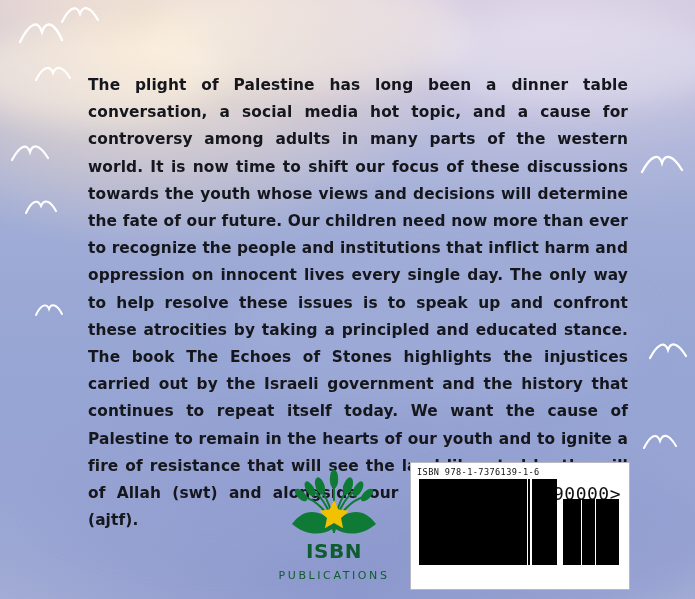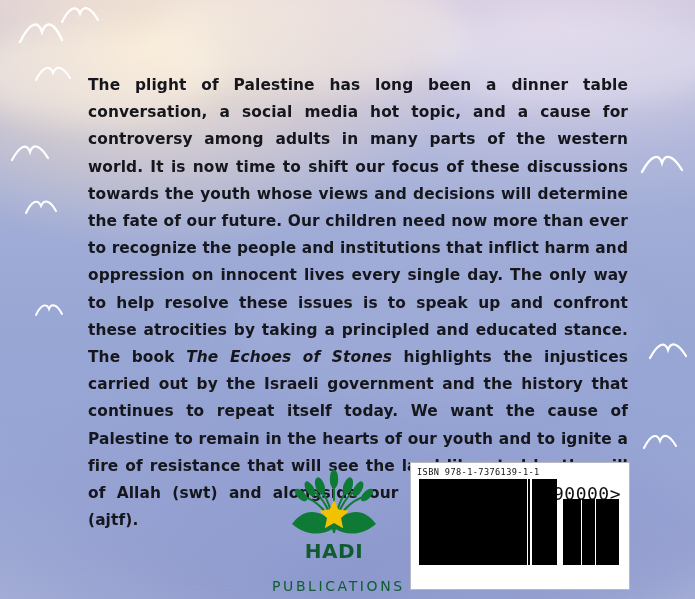--- a/index.html
+++ b/index.html
@@ -62,21 +62,20 @@
     color: #15171c;
     font-family: "DejaVu Sans", sans-serif;
     font-weight: bold;
     font-size: 15.4px;
     line-height: 27.2px;
     letter-spacing: 0.1px;
     text-align: justify;
     text-justify: inter-word;
   }
   .cover-text .italic {
-    font-style: italic;
   }
 
   .logo-block {
     position: absolute;
     left: 272px;
     top: 466px;
     width: 124px;
     text-align: center;
   }
   .logo-mark {
@@ -89,24 +88,24 @@
     font-family: "DejaVu Sans", sans-serif;
     font-weight: bold;
     font-size: 20px;
     color: #0e5c2f;
     letter-spacing: 0.5px;
     line-height: 22px;
     margin-top: 2px;
   }
   .logo-sub {
     font-family: "DejaVu Sans", sans-serif;
-    font-size: 14px;
+    font-size: 11px;
     color: #0e5c2f;
     letter-spacing: 2.6px;
-    margin-top: 16px;
+    margin-top: 7px;
   }
 
   .barcode-panel {
     position: absolute;
     left: 410px;
     top: 462px;
     width: 220px;
     height: 128px;
     background: #ffffff;
     border: 1px solid #b9b9c4;
@@ -245,26 +244,26 @@
           <ellipse cx="38" cy="23" rx="4" ry="8.5" transform="rotate(-30 38 23)"></ellipse>
           <ellipse cx="86" cy="23" rx="4" ry="8.5" transform="rotate(30 86 23)"></ellipse>
           <ellipse cx="29" cy="29" rx="3.8" ry="8" transform="rotate(-44 29 29)"></ellipse>
           <ellipse cx="95" cy="29" rx="3.8" ry="8" transform="rotate(44 95 29)"></ellipse>
           <ellipse cx="62" cy="13" rx="4.2" ry="9.5"></ellipse>
           <path d="M20 58 C30 44, 46 40, 62 58 C78 40, 94 44, 104 58 C90 70, 74 70, 62 62 C50 70, 34 70, 20 58 Z"></path>
         </g>
         <path d="M62 34 l4.4 9.6 10.4 1.2 -7.8 7.1 2.1 10.3 -9.1 -5.2 -9.1 5.2 2.1 -10.3 -7.8 -7.1 10.4 -1.2 Z" fill="#f2c200"></path>
       </svg>
     </div>
-    <div class="logo-name">HADI</div>
+    <div class="logo-name">ISBN</div>
     <div class="logo-sub">PUBLICATIONS</div>
   </div>
 
   <div class="barcode-panel">
-    <div class="isbn-line">ISBN 978-1-7376139-1-1</div>
+    <div class="isbn-line">ISBN 978-1-7376139-1-6</div>
     <div class="price-code">90000&gt;</div>
     <div class="bars-main" id="bars-main">
         <i style="width:2px;background:#000;"></i>
         <i style="width:3px;background:#000;"></i>
         <i style="width:1px;background:#000;"></i>
         <i style="width:2px;background:#000;"></i>
         <i style="width:2px;background:#000;"></i>
         <i style="width:2px;background:#000;"></i>
         <i style="width:3px;background:#000;"></i>
         <i style="width:2px;background:#000;"></i>

